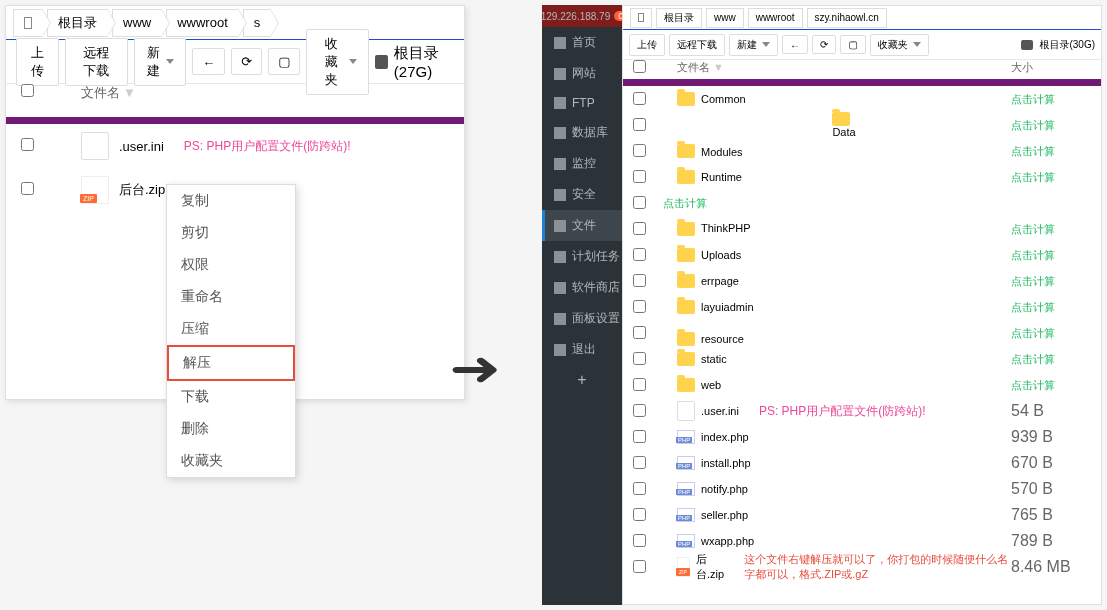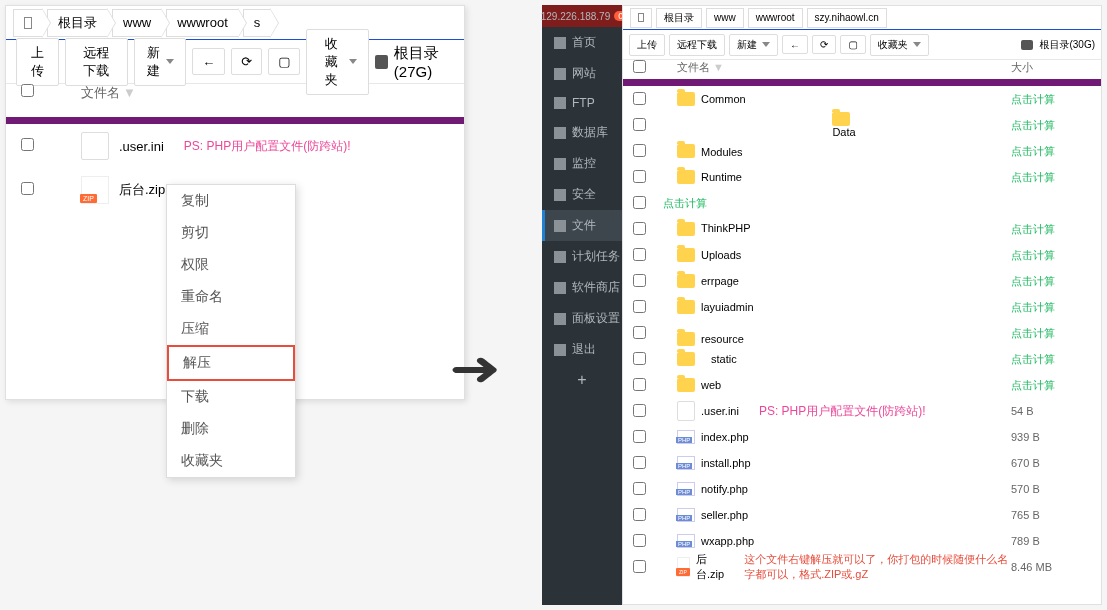--- a/index.html
+++ b/index.html
@@ -58,21 +58,21 @@
     .breadcrumb.small { font-size: 10px; height: 24px; }
     .breadcrumb.small .bc-item { height: 20px; padding: 0 7px; font-size: 10px; }
     .toolbar.small { height: 30px; font-size: 10px; padding: 0 6px; gap: 4px; }
     .toolbar.small .tb-btn { padding: 3px 7px; font-size: 10px; }
     .toolbar.small .disk-info { font-size: 10px; }
     .toolbar.small .disk-icon { width: 12px; height: 10px; }
     .file-header.small { height: 26px; padding: 0 10px; font-size: 11px; }
     .file-row.small { height: 26px; padding: 0 10px; font-size: 11px; }
     .file-row.small .file-icon { width: 18px; height: 14px; margin-right: 6px; }
     .size-link { color: #1cb95e; font-size: 11px; cursor: pointer; }
-    .size-text { color: #666; font-size: 11px; }
+    .size-text { color: #666; font-size: 16px; }
     
     .arrow-indicator { position: absolute; left: 455px; top: 340px; font-size: 48px; color: #333; z-index: 50; transform: scaleX(1.3); }
     
     .watermark { position: absolute; font-size: 80px; color: rgba(0,0,0,0.04); font-weight: bold; pointer-events: none; z-index: 0; }
     .wm1 { left: 200px; top: 220px; }
     .wm2 { left: 750px; top: 260px; }
     
     input[type="checkbox"] { width: 13px; height: 13px; }
   </style>
 </head>
@@ -335,21 +335,21 @@
         <div class="file-row small">
           <div class="chk-col"><input type="checkbox" style=""></div>
     <div class="name-col" style="display:flex;align-items:center;padding-left:14px;margin-top:12px;">
             <span class="file-icon folder"></span>
             <span>resource</span>
           </div>
     <div class="size-col"><span class="size-link">点击计算</span></div>
         </div>
         <div class="file-row small">
           <div class="chk-col"><input type="checkbox" style=""></div>
-    <div class="name-col" style="display:flex;align-items:center;padding-left:14px;gap:10px;">
+    <div class="name-col" style="display:flex;align-items:center;padding-left:14px;">
             <span class="file-icon folder"></span>
             <span>static</span>
           </div>
     <div class="size-col"><span class="size-link">点击计算</span></div>
         </div>
         <div class="file-row small">
           <div class="chk-col"><input type="checkbox" style=""></div>
     <div class="name-col" style="display:flex;align-items:center;padding-left:14px;">
             <span class="file-icon folder"></span>
             <span>web</span>

